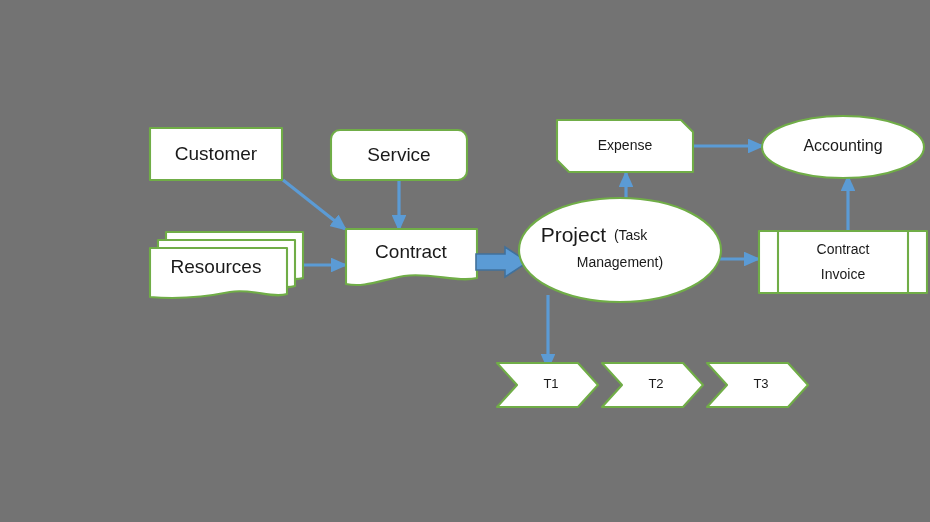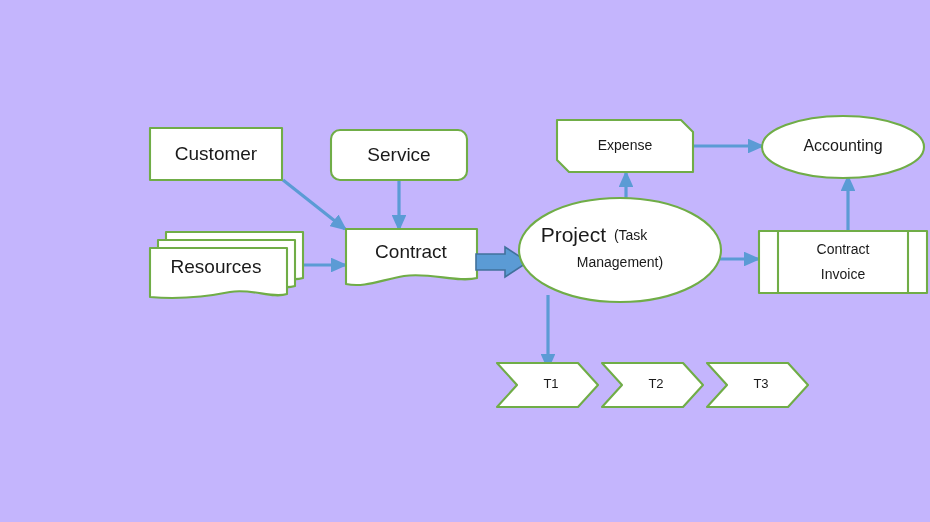--- a/index.html
+++ b/index.html
@@ -9,21 +9,21 @@
     background: #ffffff;
   }
   body {
     font-family: "Liberation Sans", sans-serif;
     -webkit-font-smoothing: antialiased;
   }
   #canvas {
     position: relative;
     width: 930px;
     height: 522px;
-    background: #c4b5fd;
+    background: #737373;
     overflow: hidden;
   }
   #diagram-svg {
     position: absolute;
     left: 0;
     top: 0;
     width: 930px;
     height: 522px;
   }
   .node-text {

